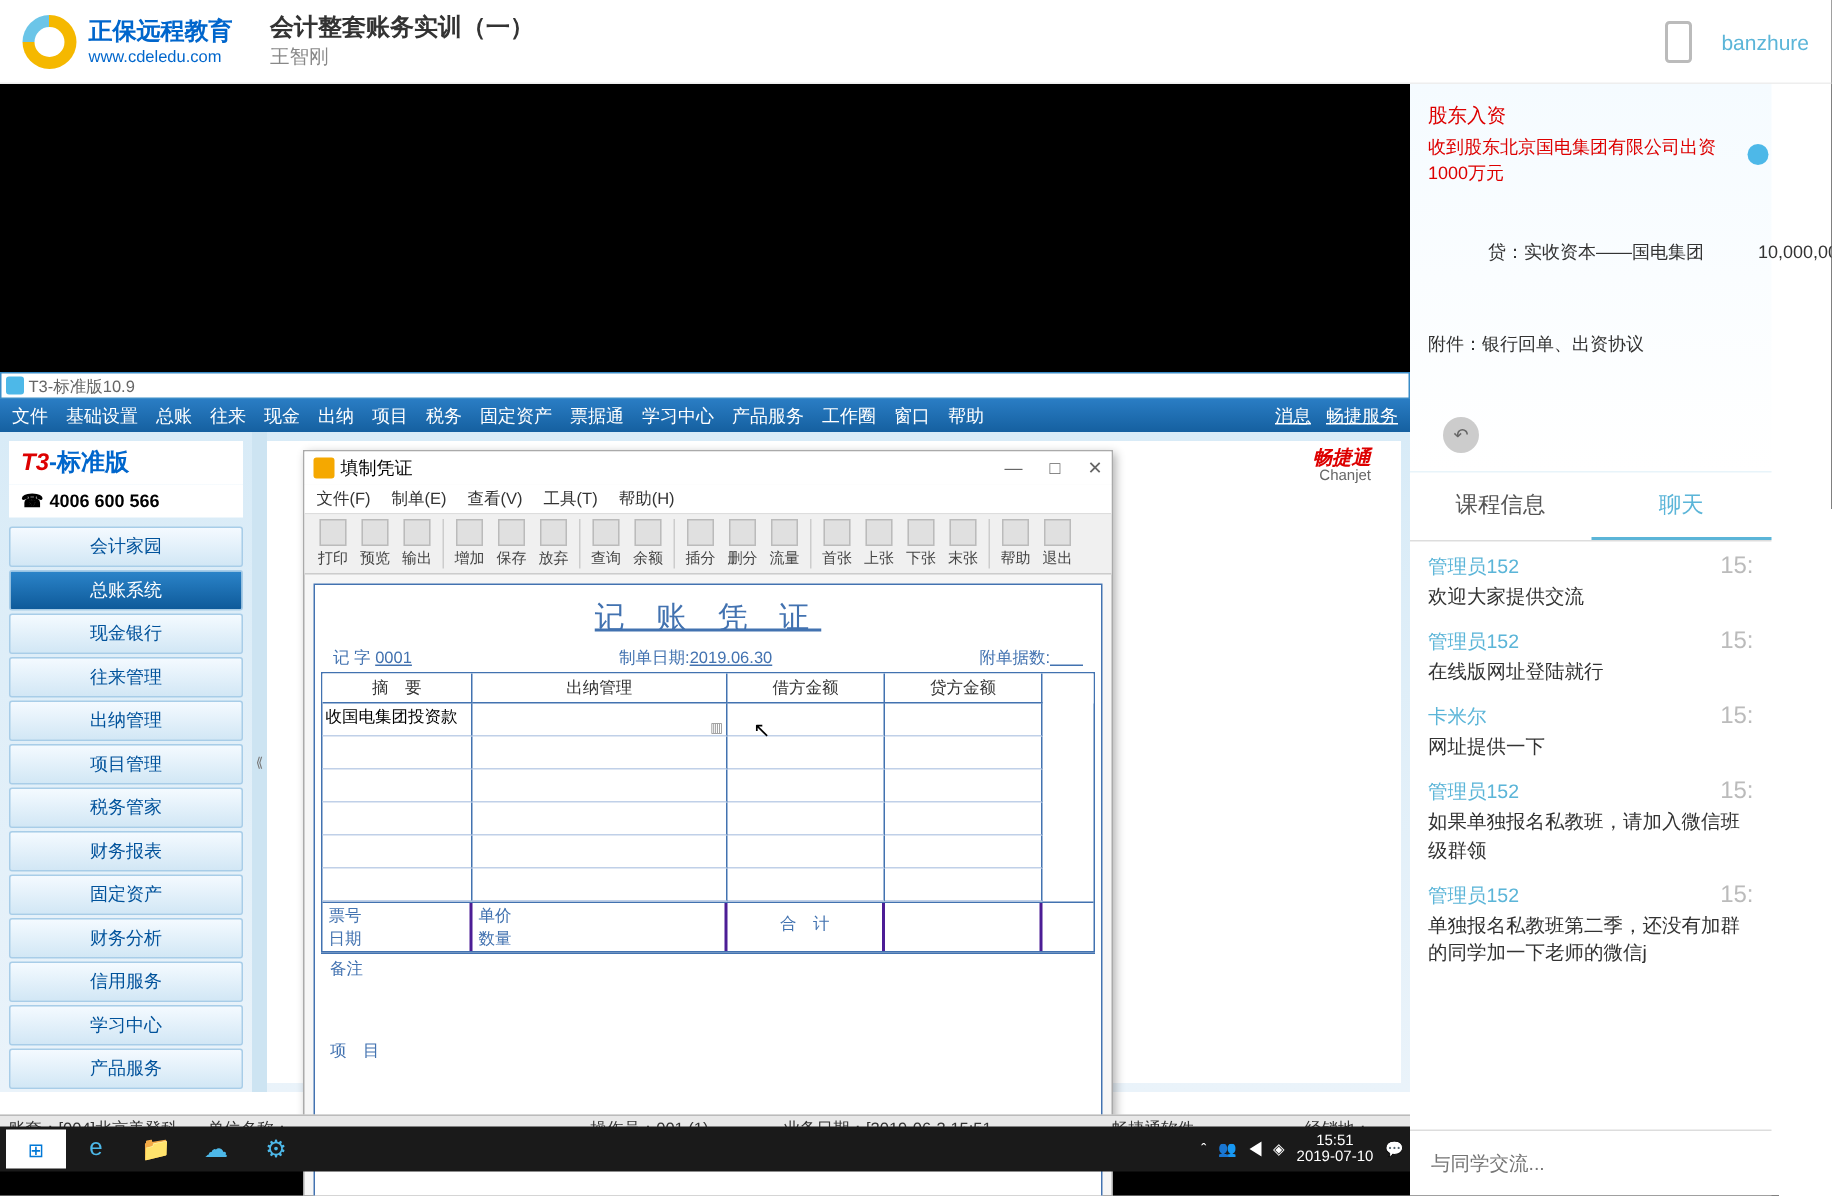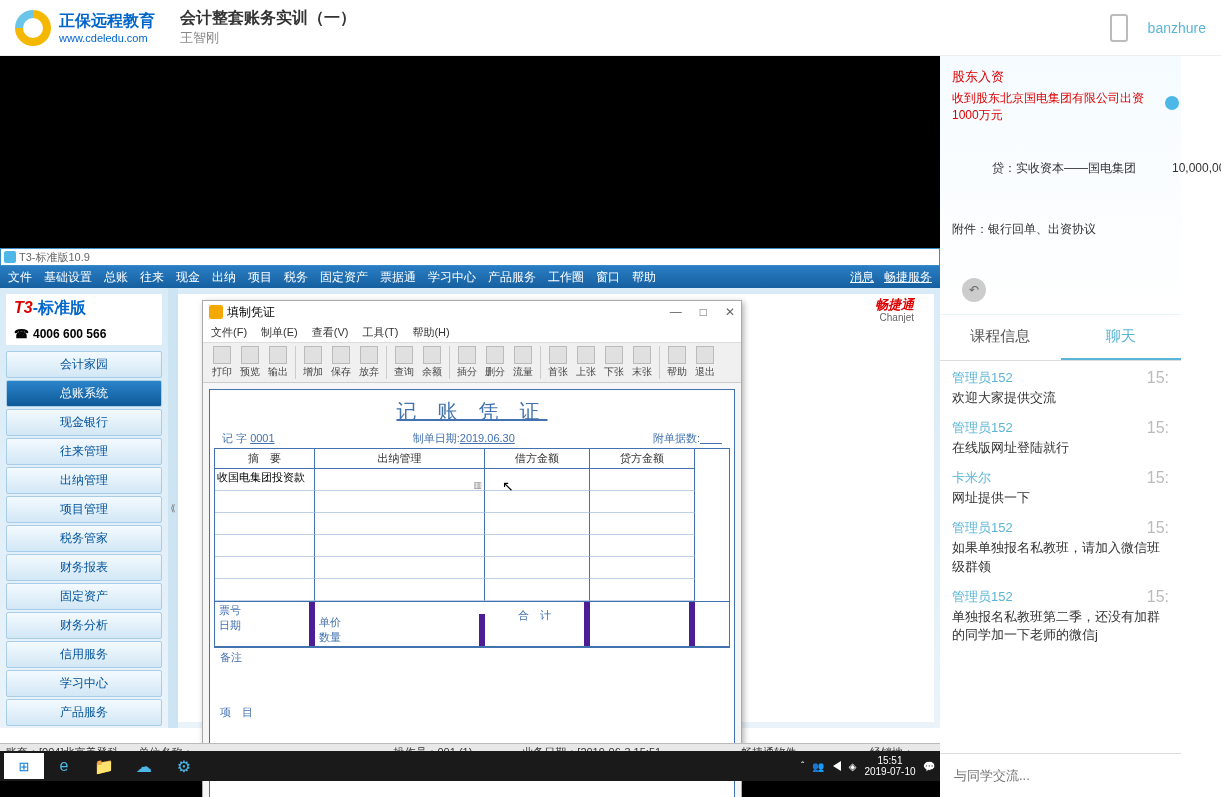--- a/index.html
+++ b/index.html
@@ -94,21 +94,21 @@
     .c-subject { width: 170px; }
     .c-debit { width: 105px; }
     .c-credit { width: 105px; }
     .v-row { display: flex; height: 22px; }
     .v-row > div { border-right: 1px solid #4272b0; border-bottom: 1px solid #c0d0e8; font-size: 11px; padding: 1px 2px; }
     .amt-grid { display: flex; }
     .amt-grid span { width: 10.5px; border-right: 1px solid #c8d8ec; height: 100%; }
     .amt-grid span:nth-child(3n) { border-right: 1px solid #5080c0; }
     .amt-grid span.red { border-right: 1px solid #d00; }
     .v-footer { display: flex; font-size: 11px; color: #4272b0; border-top: 1px solid #4272b0; }
-    .v-footer > div { padding: 1px 4px; border-right: 6px solid #4c1d95; }
+    .v-footer > div { padding: 1px 4px; border-right: 2px solid #4c1d95; }
     .v-foot2 { font-size: 11px; color: #4272b0; padding: 2px 6px; display: flex; gap: 40px; border-top: 1px solid #4272b0; flex-direction: column; }
     .v-bottom { display: flex; font-size: 11px; padding: 2px 0; background: #f0f0f0; }
     .v-bottom > div { flex: 1; text-align: center; color: #333; }
     
     .cursor-arrow { position: absolute; left: 299px; top: 177px; font-size: 14px; color: #000; pointer-events: none; }
     
     
     .status-bar1 { position: absolute; bottom: 36px; left: 0; width: 940px; height: 18px; background: #e8e8e8; font-size: 11px; display: flex; align-items: center; padding: 0 6px; color: #333; border-top: 1px solid #bbb; }
     .status-bar1 > span { margin-right: 20px; }
     .status-right { margin-left: auto; }
@@ -444,21 +444,21 @@
                           <span></span>
                         </div>
                       </div>
                     </div>
                   </div>
                 <div class="v-footer">
                   <div style="width:100px;">
                     <div>票号</div>
                     <div>日期</div>
                   </div>
-                  <div style="width:170px;margin-top:12px;">
+                  <div style="width:170px;">
                     <div>单价</div>
                     <div>数量</div>
                   </div>
                   <div style="width:105px;text-align:center;padding-top:6px;">合　计</div>
                   <div style="width:105px;"></div>
                 </div>
               </div>
               <div class="v-foot2">
                 <span>备注</span>
                 <span><span>项　目</span></span>

